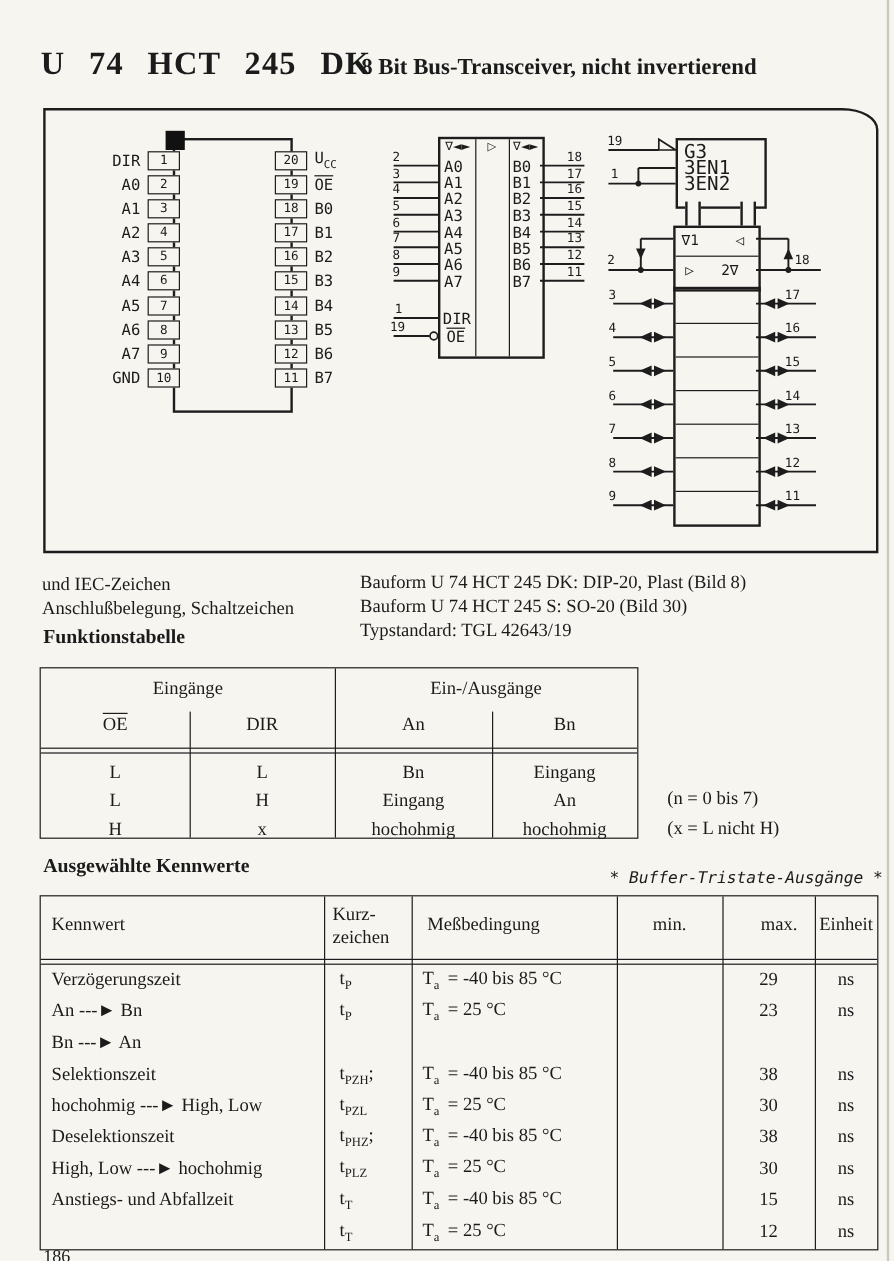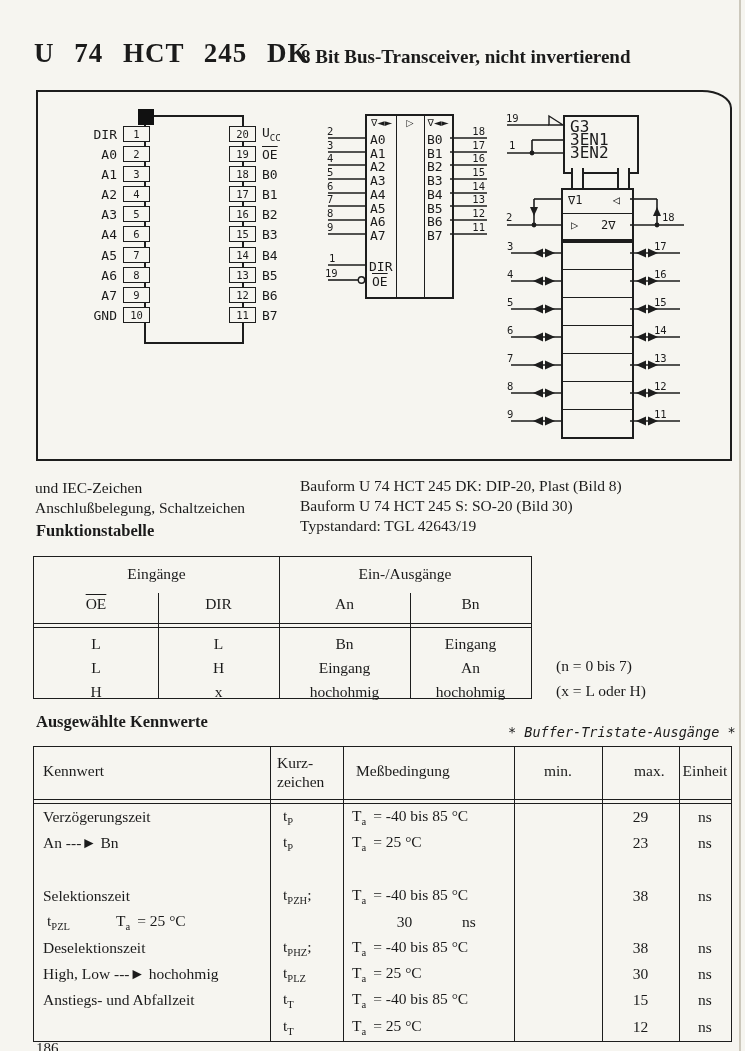--- a/index.html
+++ b/index.html
@@ -374,21 +374,21 @@
     <div class="ftcell" style="left:0;top:102px;width:124px;">L</div>
     <div class="ftcell" style="left:124px;top:102px;width:121px;">H</div>
     <div class="ftcell" style="left:245px;top:102px;width:131px;">Eingang</div>
     <div class="ftcell" style="left:376px;top:102px;width:121px;">An</div>
     <div class="ftcell" style="left:0;top:126px;width:124px;">H</div>
     <div class="ftcell" style="left:124px;top:126px;width:121px;">x</div>
     <div class="ftcell" style="left:245px;top:126px;width:131px;">hochohmig</div>
     <div class="ftcell" style="left:376px;top:126px;width:121px;">hochohmig</div>
   </div>
   <div class="abs cap" style="left:556px;top:656px;">(n = 0 bis 7)</div>
-  <div class="abs cap" style="left:556px;top:681px;">(x = L oder H)</div>
+  <div class="abs cap" style="left:556px;top:681px;">(x = L nicht H)</div>
 
   <div id="kwnote" class="abs" style="left:508px;top:724px;">* Buffer-Tristate-Ausgänge *</div>
   <div class="abs h2" style="left:36px;top:712px;">Ausgewählte Kennwerte</div>
 
   <div id="kwtable" class="abs">
     <div class="kwv" style="left:236px;"></div>
     <div class="kwv" style="left:309px;"></div>
     <div class="kwv" style="left:480px;"></div>
     <div class="kwv" style="left:568px;"></div>
     <div class="kwv" style="left:645px;"></div>
@@ -413,35 +413,37 @@
         </div>
       <div class="kwrow">
           <div class="c1">An ---► Bn</div>
           <div class="c2"><span>t</span><sub>P</sub><span></span></div>
           <div class="c3"><span>T</span><sub>a</sub><span class="mr">= 25 °C</span></div>
           <div class="c4"></div>
           <div class="c5">23</div>
           <div class="c6">ns</div>
         </div>
       <div class="kwrow">
+          <div class="c1">Bn ---► An</div>
           <div class="c2"><span></span><sub></sub><span></span></div>
           <div class="c3"><span></span><sub></sub><span class="mr"></span></div>
           <div class="c4"></div>
           <div class="c5"></div>
           <div class="c6"></div>
         </div>
       <div class="kwrow">
           <div class="c1">Selektionszeit</div>
           <div class="c2"><span>t</span><sub>PZH</sub><span>;</span></div>
           <div class="c3"><span>T</span><sub>a</sub><span class="mr">= -40 bis 85 °C</span></div>
           <div class="c4"></div>
           <div class="c5">38</div>
           <div class="c6">ns</div>
         </div>
       <div class="kwrow">
+          <div class="c1">hochohmig ---► High, Low</div>
           <div class="c2"><span>t</span><sub>PZL</sub><span></span></div>
           <div class="c3"><span>T</span><sub>a</sub><span class="mr">= 25 °C</span></div>
           <div class="c4"></div>
           <div class="c5">30</div>
           <div class="c6">ns</div>
         </div>
       <div class="kwrow">
           <div class="c1">Deselektionszeit</div>
           <div class="c2"><span>t</span><sub>PHZ</sub><span>;</span></div>
           <div class="c3"><span>T</span><sub>a</sub><span class="mr">= -40 bis 85 °C</span></div>

